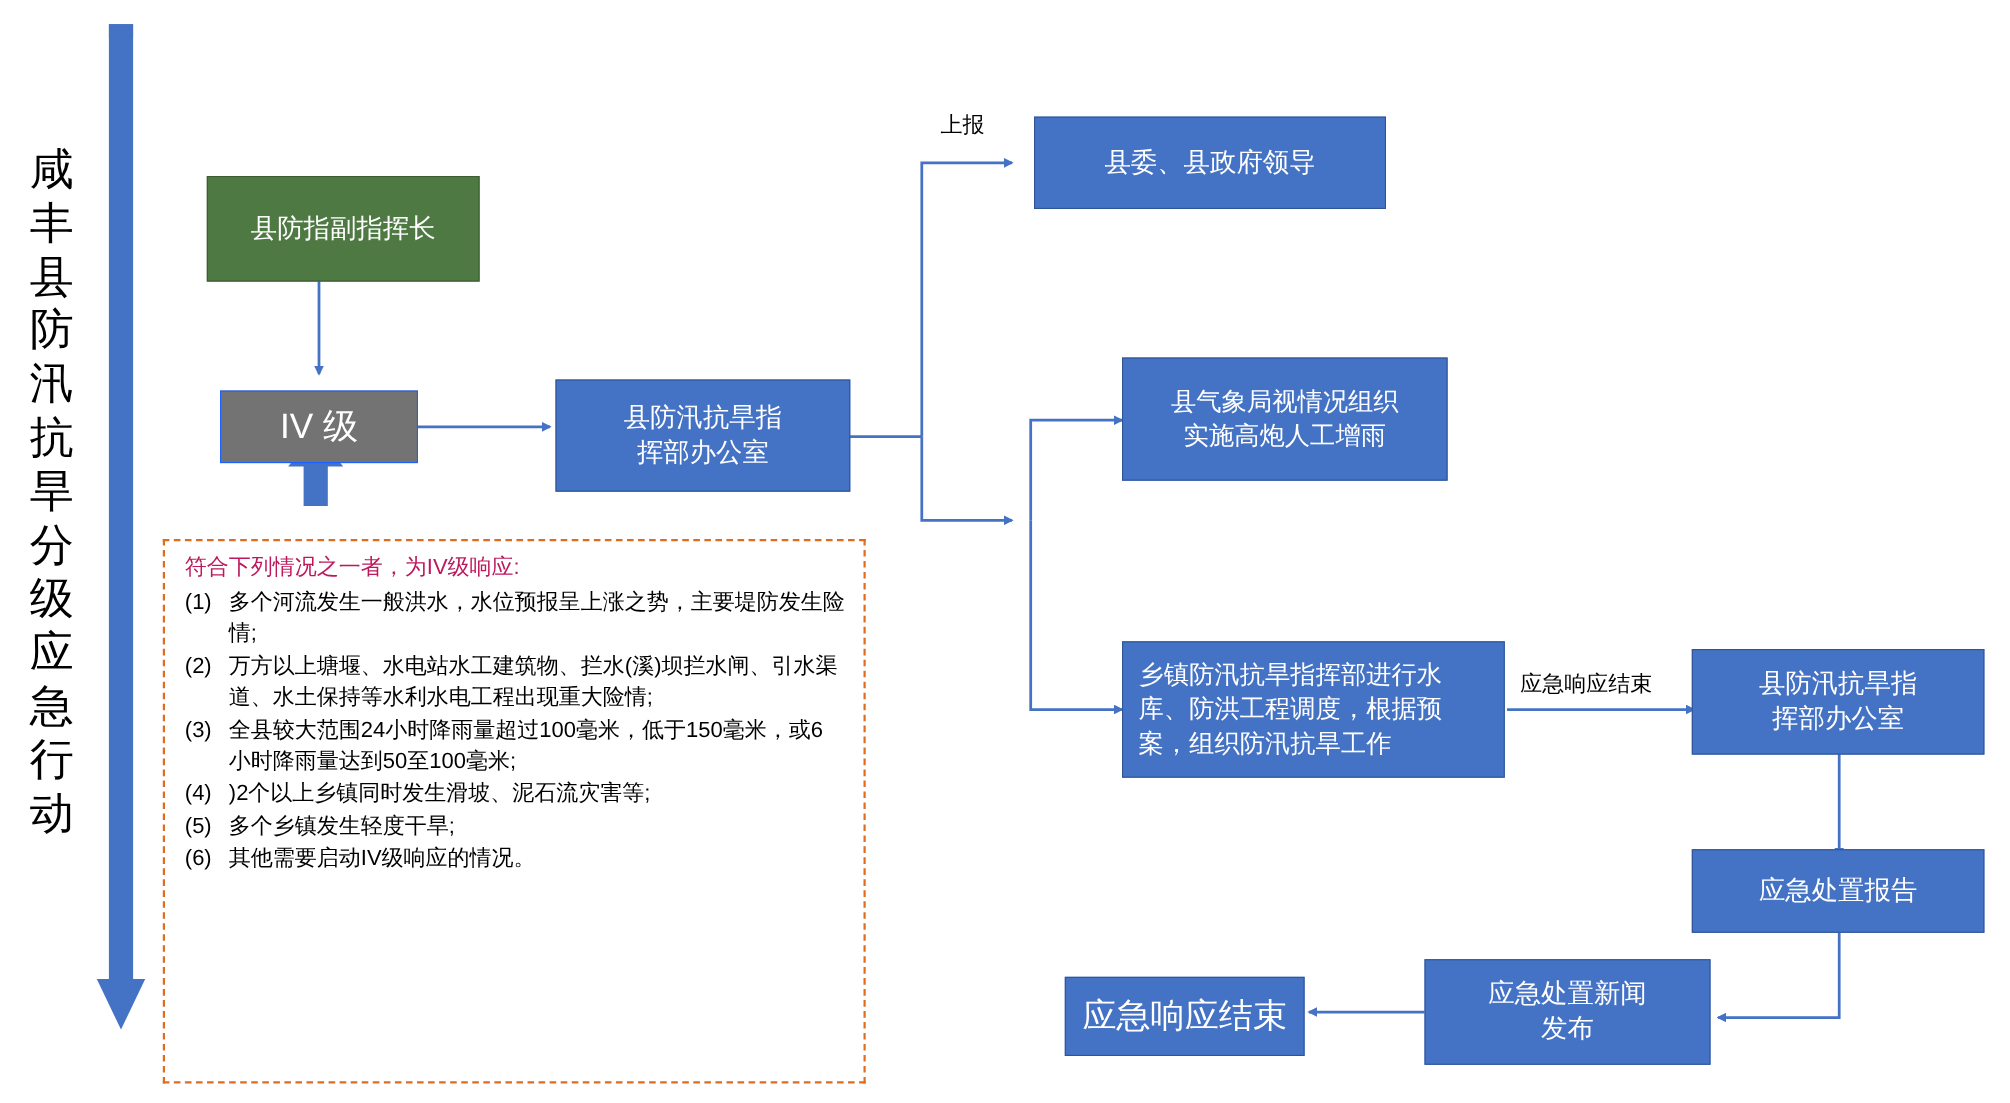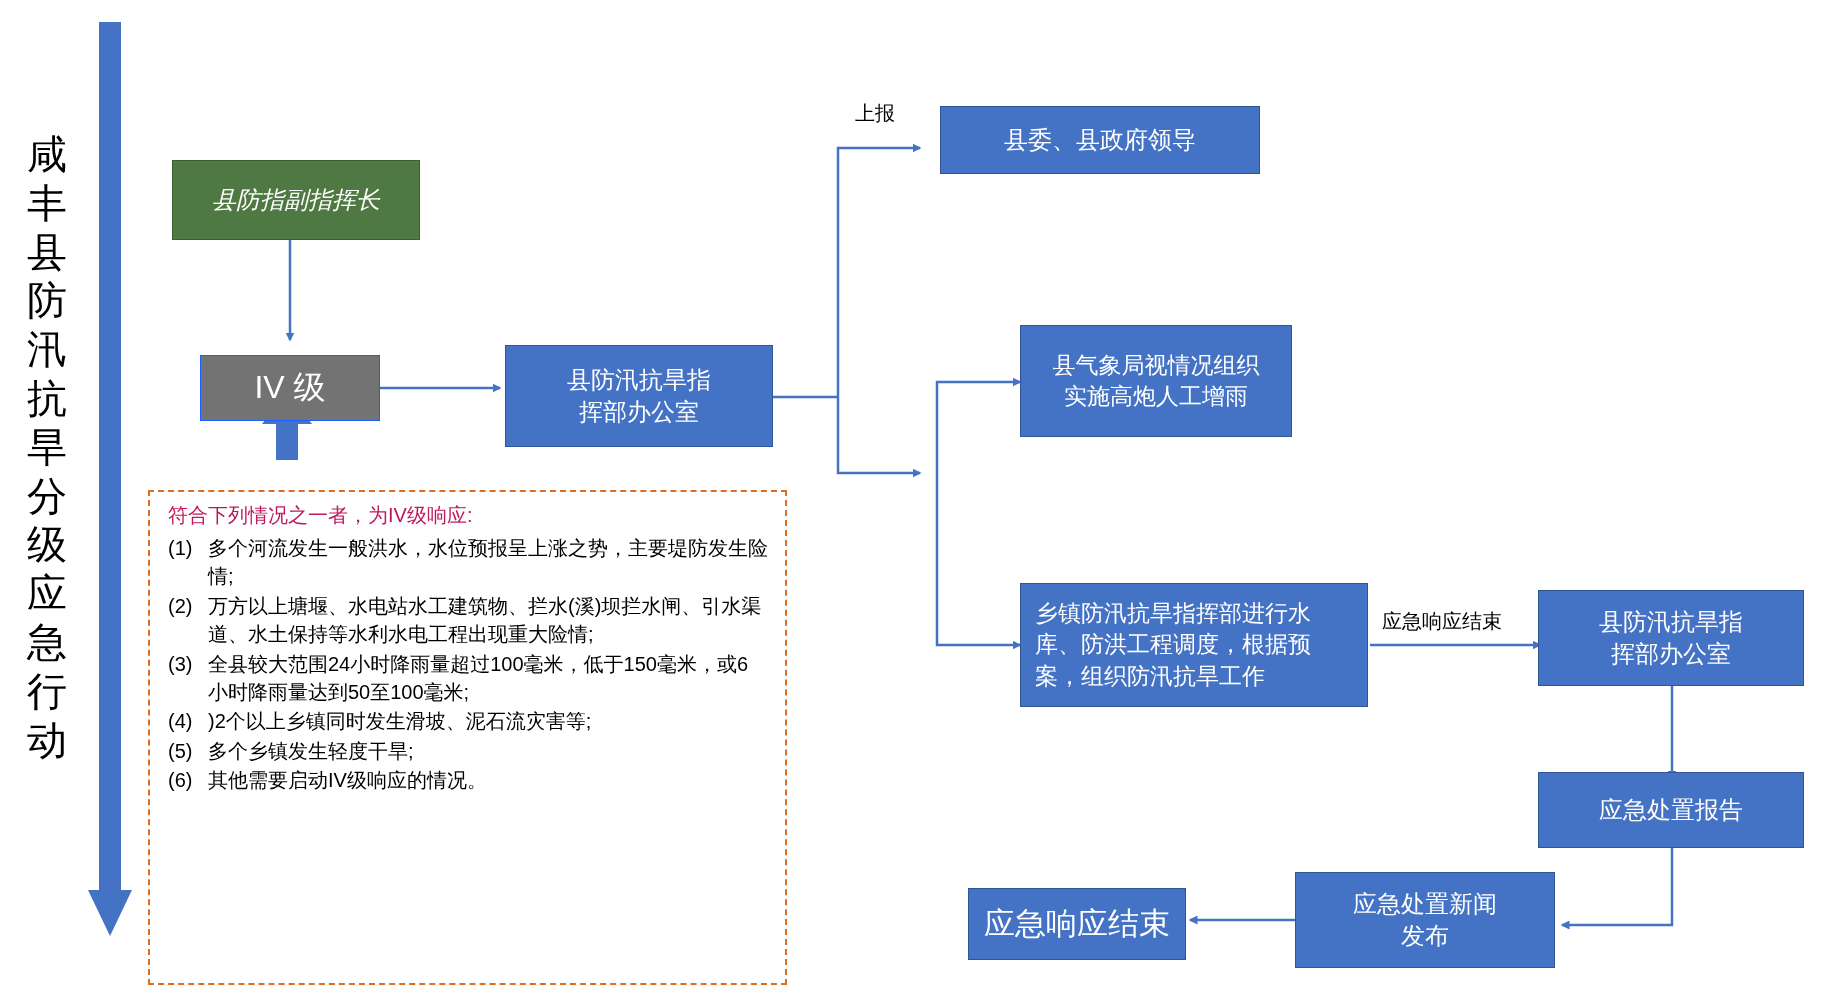--- a/index.html
+++ b/index.html
@@ -137,30 +137,30 @@
 
     <line x1="1370" y1="645" x2="1540" y2="645" stroke="#4472c4" stroke-width="2.5" marker-end="url(#ah)"></line>
 
     <line x1="1672" y1="683" x2="1672" y2="778" stroke="#4472c4" stroke-width="2.5" marker-end="url(#ah)"></line>
 
     <path d="M1672,848 L1672,925 L1562,925" stroke="#4472c4" stroke-width="2.5" fill="none" marker-end="url(#ah)"></path>
 
     <line x1="1295" y1="920" x2="1190" y2="920" stroke="#4472c4" stroke-width="2.5" marker-end="url(#ah)"></line>
   </svg>
 
-  <div class="node green" style="left:172px; top:160px; width:248px; height:80px; font-size:24px;font-style:italic;">县防指副指挥长</div>
+  <div class="node green" style="left:188px; top:160px; width:248px; height:96px; font-size:24px;">县防指副指挥长</div>
 
   <div class="node bright" style="left:200px; top:355px; width:180px; height:66px; font-size:32px;">IV 级</div>
 
   <div class="node blue" style="left:505px; top:345px; width:268px; height:102px; font-size:24px;">县防汛抗旱指
 挥部办公室</div>
 
-  <div class="node blue" style="left:940px; top:106px; width:320px; height:68px; font-size:24px;">县委、县政府领导</div>
-
-  <div class="node blue" style="left:1020px; top:325px; width:272px; height:112px; font-size:23px;">县气象局视情况组织
+  <div class="node blue" style="left:940px; top:106px; width:320px; height:84px; font-size:24px;">县委、县政府领导</div>
+
+  <div class="node blue" style="left:1020px; top:325px; width:296px; height:112px; font-size:23px;">县气象局视情况组织
 实施高炮人工增雨</div>
 
   <div class="node blue" style="left:1020px; top:583px; width:348px; height:124px; font-size:23px; justify-content:flex-start; text-align:left; padding:0 14px;">乡镇防汛抗旱指挥部进行水
 库、防洪工程调度，根据预
 案，组织防汛抗旱工作</div>
 
   <div class="node blue" style="left:1538px; top:590px; width:266px; height:96px; font-size:24px;">县防汛抗旱指
 挥部办公室</div>
 
   <div class="node blue" style="left:1538px; top:772px; width:266px; height:76px; font-size:24px;">应急处置报告</div>

